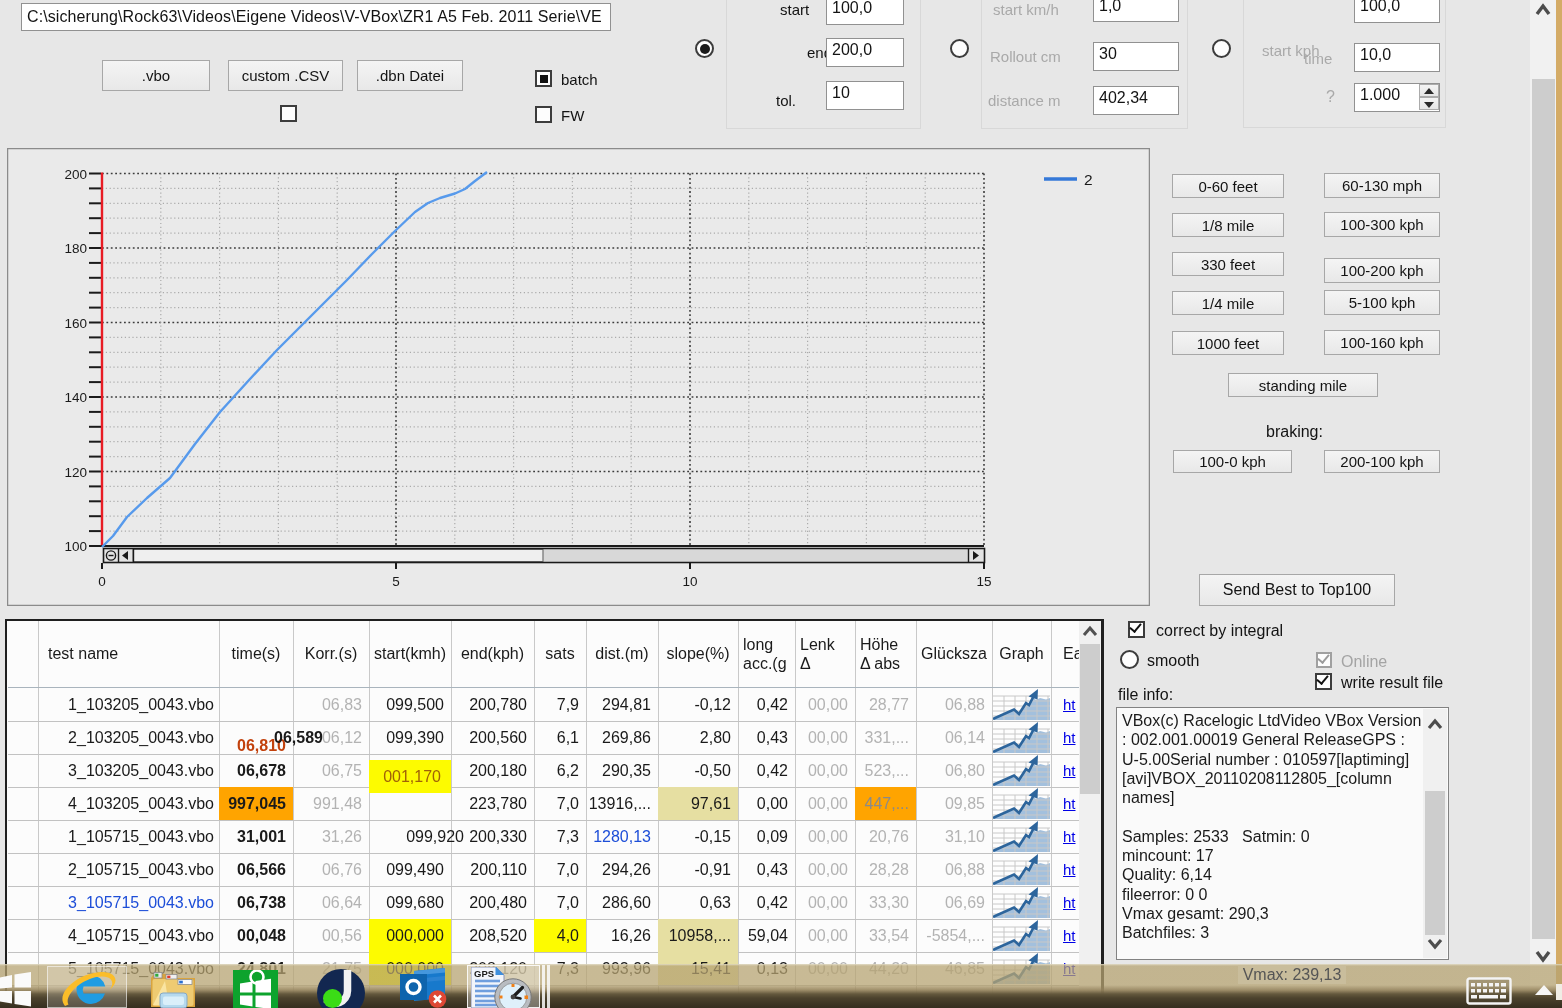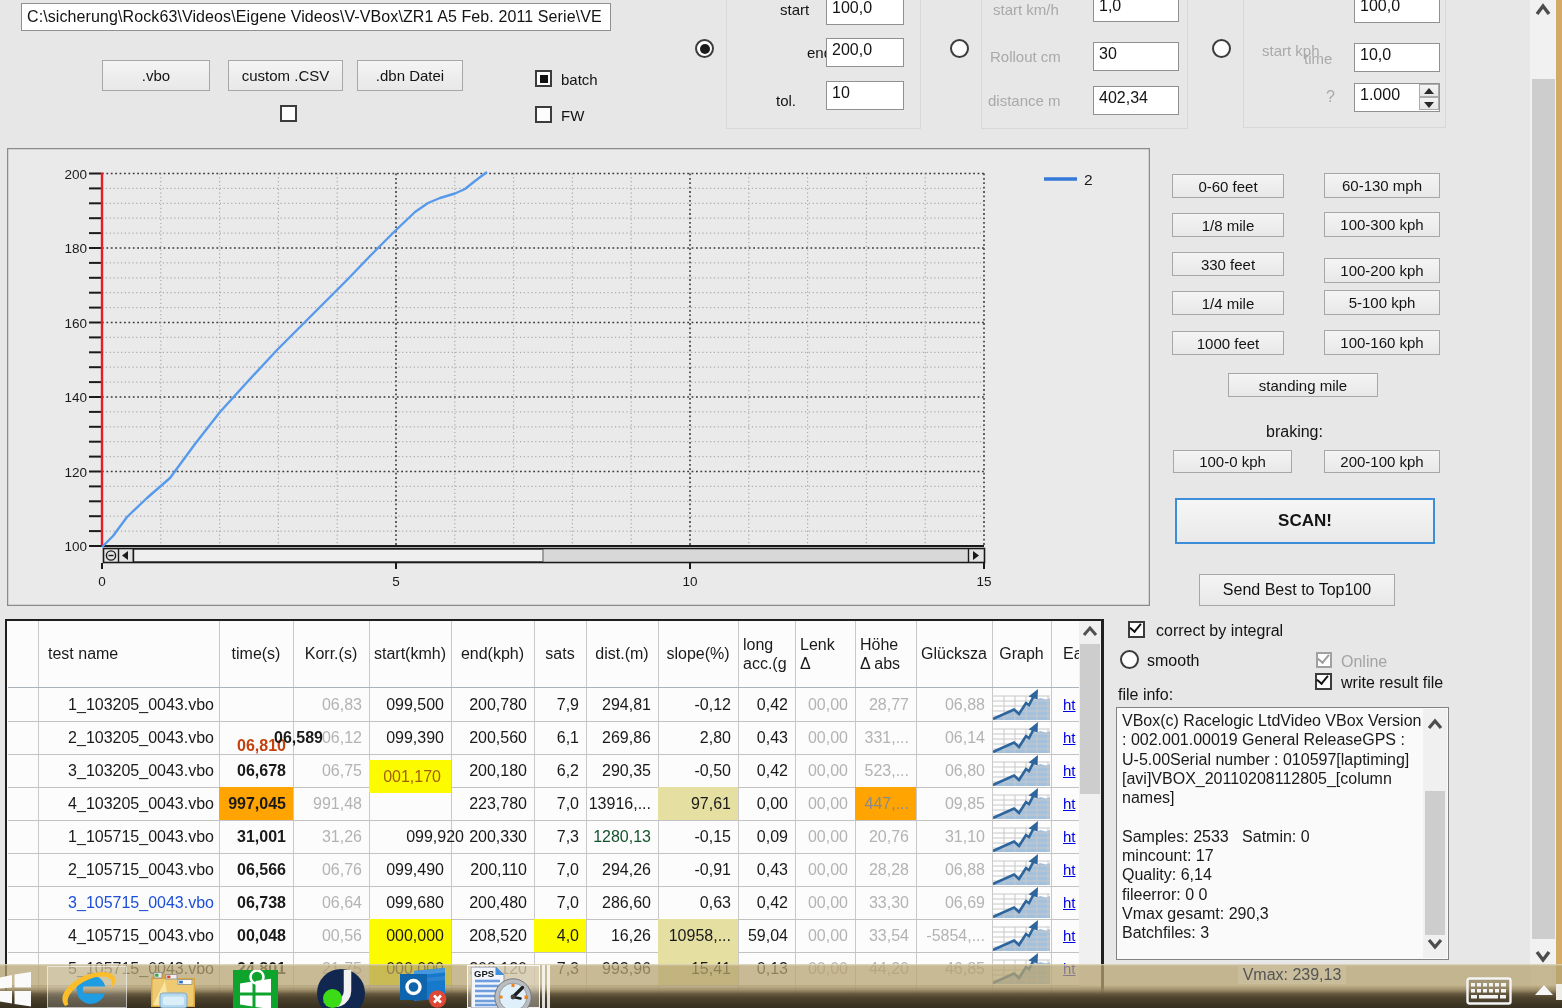--- a/index.html
+++ b/index.html
@@ -336,21 +336,21 @@
 <div class="abs" style="left:1051px;top:787px;width:50px;height:33px;font-size:16px;color:#1a1a1a;display:flex;align-items:center;overflow:hidden;justify-content:flex-start;padding-left:12px;font-size:15px;">
       <span style="color:#0000e6;text-decoration:underline;">ht</span>
     </div>
 <div class="abs" style="left:8px;top:820px;width:1093px;height:1px;background:#c2c2c2;"></div>
 <div class="abs" style="left:38px;top:820px;width:181px;height:33px;font-size:16px;color:#1a1a1a;display:flex;align-items:center;overflow:hidden;justify-content:flex-end;padding-right:5px;">1_105715_0043.vbo</div>
 <div class="abs" style="left:219px;top:820px;width:74px;height:33px;font-size:16px;color:#1a1a1a;display:flex;align-items:center;overflow:hidden;justify-content:flex-end;padding-right:7px;font-weight:bold;">31,001</div>
 <div class="abs" style="left:293px;top:820px;width:76px;height:33px;font-size:16px;color:#1a1a1a;display:flex;align-items:center;overflow:hidden;justify-content:flex-end;padding-right:7px;color:#b3b3b3;">31,26</div>
 <div class="abs" style="left:369px;top:820px;width:82px;height:33px;font-size:16px;color:#1a1a1a;display:flex;align-items:center;overflow:hidden;justify-content:flex-end;padding-right:7px;margin-left:20px;">099,920</div>
 <div class="abs" style="left:451px;top:820px;width:83px;height:33px;font-size:16px;color:#1a1a1a;display:flex;align-items:center;overflow:hidden;justify-content:flex-end;padding-right:7px;">200,330</div>
 <div class="abs" style="left:534px;top:820px;width:52px;height:33px;font-size:16px;color:#1a1a1a;display:flex;align-items:center;overflow:hidden;justify-content:flex-end;padding-right:7px;">7,3</div>
-<div class="abs" style="left:586px;top:820px;width:72px;height:33px;font-size:16px;color:#14532d;display:flex;align-items:center;overflow:hidden;justify-content:flex-end;padding-right:7px;">1280,13</div>
+<div class="abs" style="left:586px;top:820px;width:72px;height:33px;font-size:16px;color:#1d4ed8;display:flex;align-items:center;overflow:hidden;justify-content:flex-end;padding-right:7px;">1280,13</div>
 <div class="abs" style="left:658px;top:820px;width:80px;height:33px;font-size:16px;color:#1a1a1a;display:flex;align-items:center;overflow:hidden;justify-content:flex-end;padding-right:7px;">-0,15</div>
 <div class="abs" style="left:738px;top:820px;width:57px;height:33px;font-size:16px;color:#1a1a1a;display:flex;align-items:center;overflow:hidden;justify-content:flex-end;padding-right:7px;">0,09</div>
 <div class="abs" style="left:795px;top:820px;width:60px;height:33px;font-size:16px;color:#1a1a1a;display:flex;align-items:center;overflow:hidden;justify-content:flex-end;padding-right:7px;color:#b3b3b3;">00,00</div>
 <div class="abs" style="left:855px;top:820px;width:61px;height:33px;font-size:16px;color:#1a1a1a;display:flex;align-items:center;overflow:hidden;justify-content:flex-end;padding-right:7px;color:#b3b3b3;">20,76</div>
 <div class="abs" style="left:916px;top:820px;width:76px;height:33px;font-size:16px;color:#1a1a1a;display:flex;align-items:center;overflow:hidden;justify-content:flex-end;padding-right:7px;color:#b3b3b3;">31,10</div>
 <div class="abs" style="left:993px;top:821px;"><svg width="57" height="31" viewBox="0 0 57 31" xmlns="http://www.w3.org/2000/svg">
         <rect width="57" height="31" fill="#fdfdfd"></rect>
         <polygon points="1,31 1,28 21,20.5 26,25 33,14 36,16 40,8 43,11 47,9 53,10.5 57,9 57,31" fill="#a3c0dd"></polygon>
         <g stroke="#c8c8c8" stroke-width="1">
           <line x1="0" y1="7" x2="57" y2="7"></line>
@@ -521,21 +521,20 @@
   <div class="btn" style="left:1172px;top:331px;width:112px;height:24px;">1000 feet</div>
   <div class="btn" style="left:1324px;top:173px;width:116px;height:25px;">60-130 mph</div>
   <div class="btn" style="left:1324px;top:212px;width:116px;height:25px;">100-300 kph</div>
   <div class="btn" style="left:1324px;top:251px;width:116px;height:25px;margin-top:7px;">100-200 kph</div>
   <div class="btn" style="left:1324px;top:290px;width:116px;height:25px;">5-100 kph</div>
   <div class="btn" style="left:1324px;top:330px;width:116px;height:25px;">100-160 kph</div>
   <div class="btn" style="left:1228px;top:373px;width:150px;height:24px;">standing mile</div>
   <div class="lbl" style="left:1266px;top:423px;font-size:16px;">braking:</div>
   <div class="btn" style="left:1173px;top:450px;width:119px;height:23px;">100-0 kph</div>
   <div class="btn" style="left:1324px;top:450px;width:116px;height:23px;">200-100 kph</div>
-  <div class="btn" style="left:1175px;top:498px;width:260px;height:46px;border:2px solid #3d8ed8;font-size:17px;font-weight:bold;background:linear-gradient(#f6f6f6,#e9e9e9);">SCAN!</div>
   <div class="btn" style="left:1199px;top:574px;width:196px;height:32px;font-size:16px;">Send Best to Top100</div>
 
   <div class="cb chk" style="left:1128px;top:621px;"></div>
   <div class="lbl" style="left:1156px;top:622px;font-size:16px;">correct by integral</div>
   <div class="radio" style="left:1120px;top:650px;"></div>
   <div class="lbl" style="left:1147px;top:652px;font-size:16px;">smooth</div>
   <div class="cb gchk" style="left:1316px;top:652px;width:16px;height:16px;border-color:#a0a0a0;"></div>
   <div class="glbl" style="left:1341px;top:653px;font-size:16px;color:#a4a4a4;">Online</div>
   <div class="cb chk" style="left:1315px;top:673px;"></div>
   <div class="lbl" style="left:1341px;top:674px;font-size:16px;">write result file</div>

